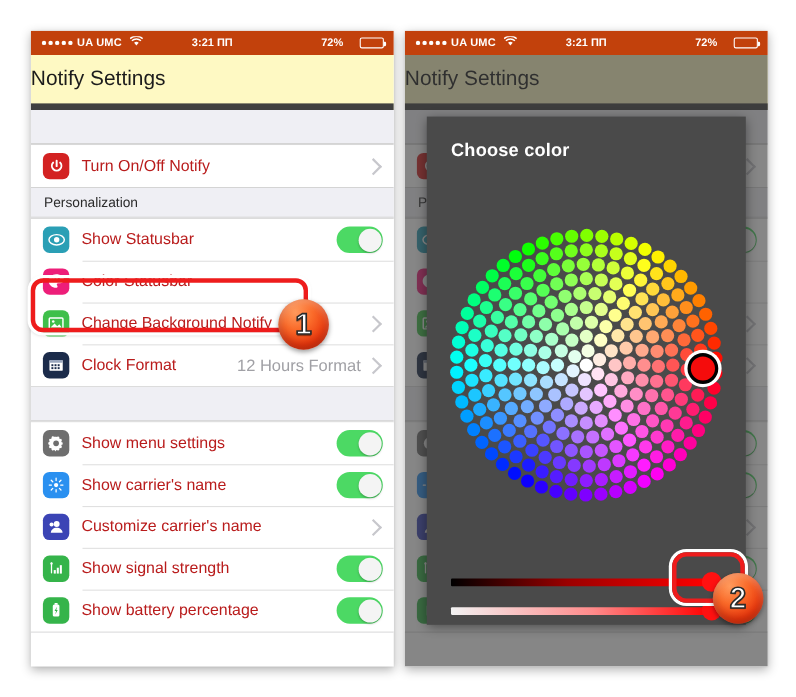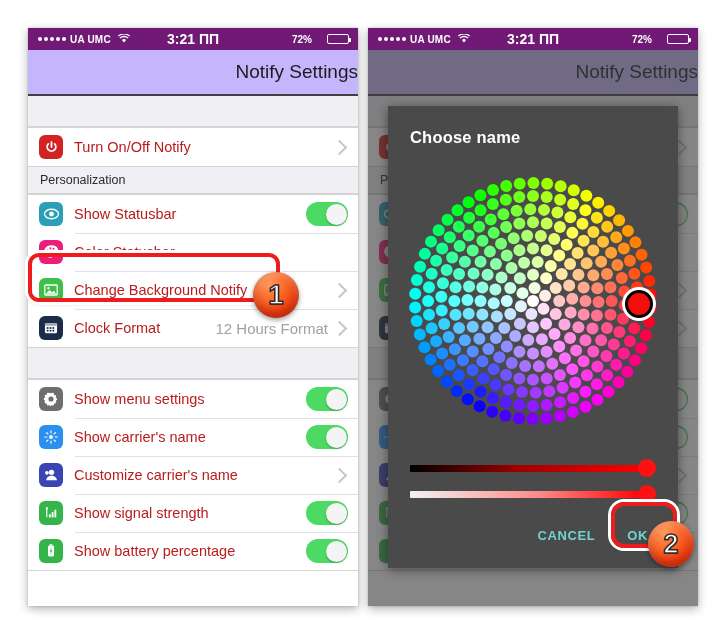--- a/index.html
+++ b/index.html
@@ -16,50 +16,50 @@
   .phone{
     position:absolute;top:28px;width:330px;height:578px;
     background:#ffffff;overflow:hidden;
     box-shadow:0 3px 9px rgba(0,0,0,.30), 0 0 2px rgba(0,0,0,.18);
   }
   #phone-left{left:28px;}
   #phone-right{left:368px;}
 
   
   .statusbar{
-    height:22px;background:#701a75;color:#fff;
+    height:22px;background:#c2410c;color:#fff;
     display:flex;align-items:center;
     font-size:11px;font-weight:bold;
     position:relative;
   }
   .sb-left{display:flex;align-items:center;gap:4px;padding-left:10px;}
   .dots{display:flex;gap:2px;align-items:center;}
   .dots i{width:4px;height:4px;border-radius:50%;background:#fff;display:block;}
   .carrier{font-size:10px;letter-spacing:.2px;}
   .wifi{margin-left:3px;}
   .sb-center{
     position:absolute;left:0;right:0;text-align:center;
-    font-size:14px;font-weight:bold;pointer-events:none;
+    font-size:10px;font-weight:bold;pointer-events:none;
   }
   .sb-right{margin-left:auto;display:flex;align-items:center;gap:15px;padding-right:9px;}
   .batt-pct{font-size:10px;}
   .batt{
     width:22px;height:10px;border:1px solid #fff;border-radius:2px;
     position:relative;padding:1px;box-sizing:border-box;
   }
   .batt::after{
     content:"";position:absolute;right:-3px;top:3px;
     width:2px;height:4px;background:#fff;border-radius:0 1px 1px 0;
   }
   .batt-fill{height:100%;background:#fff;border-radius:1px;}
 
   
   .navbar{
-    height:44px;background:#c4b5fd;display:flex;align-items:center;
-    justify-content:flex-end;border-bottom:2px solid #404040;
+    height:44px;background:#fef9c3;display:flex;align-items:center;
+    justify-content:flex-start;border-bottom:6px solid #404040;
   }
   .navbar .title{font-size:19px;color:#1c1c1c;font-weight:400;}
 
   
   .list{background:#efeff4;}
   .gap{height:30px;background:#efeff4;border-bottom:1px solid #d4d4d4;}
   .gap.top{border-top:none;}
   .group{background:#fff;border-top:1px solid #d4d4d4;border-bottom:1px solid #d4d4d4;}
   .row{
     height:38px;display:flex;align-items:center;
@@ -509,21 +509,21 @@
           <span class="toggle">
               <span class="knob"></span>
             </span>
         </div>
       </div>
     </div>
 
     <div class="dim"></div>
 
     <div class="dialog">
-      <div class="dlg-title">Choose name</div>
+      <div class="dlg-title">Choose color</div>
 
       <div class="wheel-wrap">
         <div class="wheel">
           <svg id="wheel-svg" width="250" height="250" viewBox="0 0 250 250">
               <circle cx="125" cy="125" r="6" fill="#ffffff"></circle>
               <circle cx="126.57" cy="111.98" r="6" fill="rgb(244,255,227)"></circle>
               <circle cx="137.06" cy="119.85" r="6" fill="rgb(255,238,227)"></circle>
               <circle cx="135.49" cy="132.87" r="6" fill="rgb(255,227,244)"></circle>
               <circle cx="123.43" cy="138.02" r="6" fill="rgb(238,227,255)"></circle>
               <circle cx="112.94" cy="130.15" r="6" fill="rgb(227,244,255)"></circle>
@@ -801,24 +801,20 @@
         <div class="slider">
           <span class="track value"></span>
           <span class="thumb"></span>
         </div>
         <div class="slider">
           <span class="track sat"></span>
           <span class="thumb"></span>
         </div>
       </div>
 
-      <div class="dlg-actions">
-        <button class="dlg-btn">CANCEL</button>
-        <button class="dlg-btn">OK</button>
-      </div>
     </div>
   </div>
 
   <div class="annot" id="annot-color-statusbar"></div>
   <div class="annot" id="annot-ok"></div>
 
   <div class="badge" id="badge-1">
     <span>1</span>
   </div>
   <div class="badge" id="badge-2">

